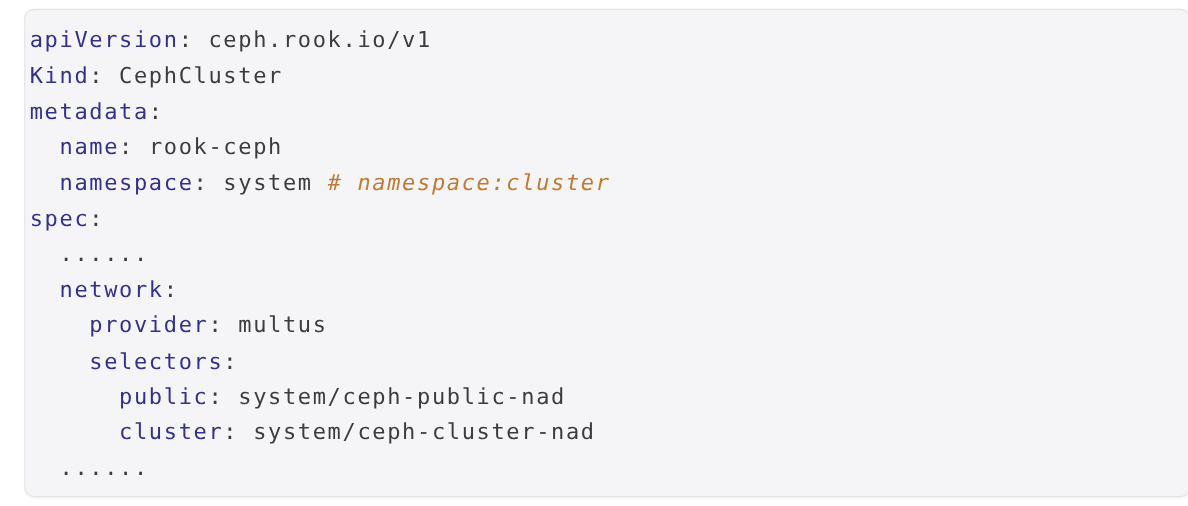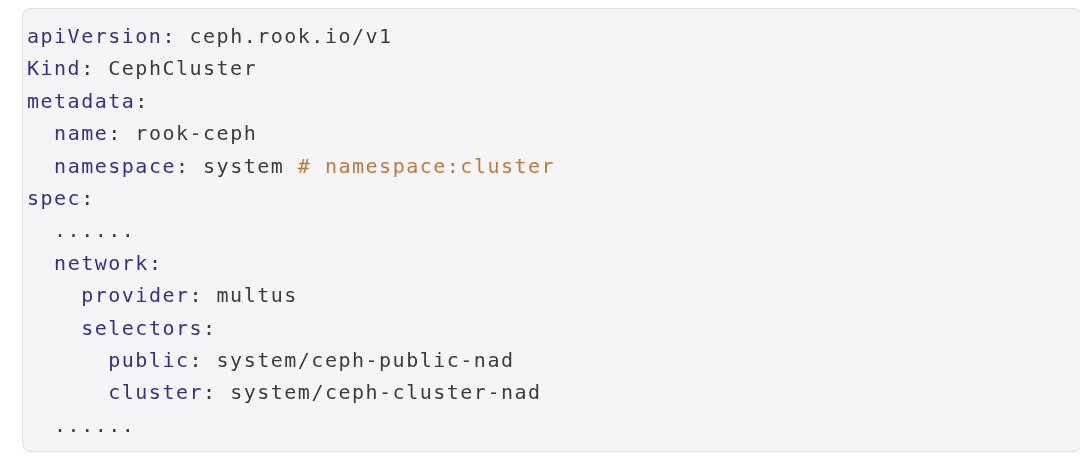--- a/index.html
+++ b/index.html
@@ -32,20 +32,20 @@
   .code {
     margin: 0;
     font-family: "DejaVu Sans Mono", "Liberation Mono", monospace;
     font-size: 20px;
     letter-spacing: 1.5px;
     line-height: 32.4px;
   }
   .code-line { white-space: pre; }
   .tok-key     { color: var(--key-color); }
   .tok-plain   { color: var(--plain-color); }
-  .tok-comment { color: var(--comment-color); }
+  .tok-comment { color: var(--comment-color); font-style: italic; }
 </style>
 </head>
 <body style="background: rgb(255, 255, 255);">
 
 <div class="code-card" style="background: rgb(245, 245, 247); border-color: rgb(227, 227, 229);">
   <pre class="code" id="code"><div class="code-line"><span class="tok-key">apiVersion</span><span class="tok-plain">: ceph.rook.io/v1</span></div><div class="code-line"><span class="tok-key">Kind</span><span class="tok-plain">: CephCluster</span></div><div class="code-line"><span class="tok-key">metadata</span><span class="tok-plain">:</span></div><div class="code-line"><span class="tok-plain">  </span><span class="tok-key">name</span><span class="tok-plain">: rook-ceph</span></div><div class="code-line"><span class="tok-plain">  </span><span class="tok-key">namespace</span><span class="tok-plain">: system </span><span class="tok-comment"># namespace:cluster</span></div><div class="code-line"><span class="tok-key">spec</span><span class="tok-plain">:</span></div><div class="code-line"><span class="tok-plain">  ......</span></div><div class="code-line"><span class="tok-plain">  </span><span class="tok-key">network</span><span class="tok-plain">:</span></div><div class="code-line"><span class="tok-plain">    </span><span class="tok-key">provider</span><span class="tok-plain">: multus</span></div><div class="code-line"><span class="tok-plain">    </span><span class="tok-key">selectors</span><span class="tok-plain">:</span></div><div class="code-line"><span class="tok-plain">      </span><span class="tok-key">public</span><span class="tok-plain">: system/ceph-public-nad</span></div><div class="code-line"><span class="tok-plain">      </span><span class="tok-key">cluster</span><span class="tok-plain">: system/ceph-cluster-nad</span></div><div class="code-line"><span class="tok-plain">  ......</span></div></pre>
 </div>
 
 </body></html>

